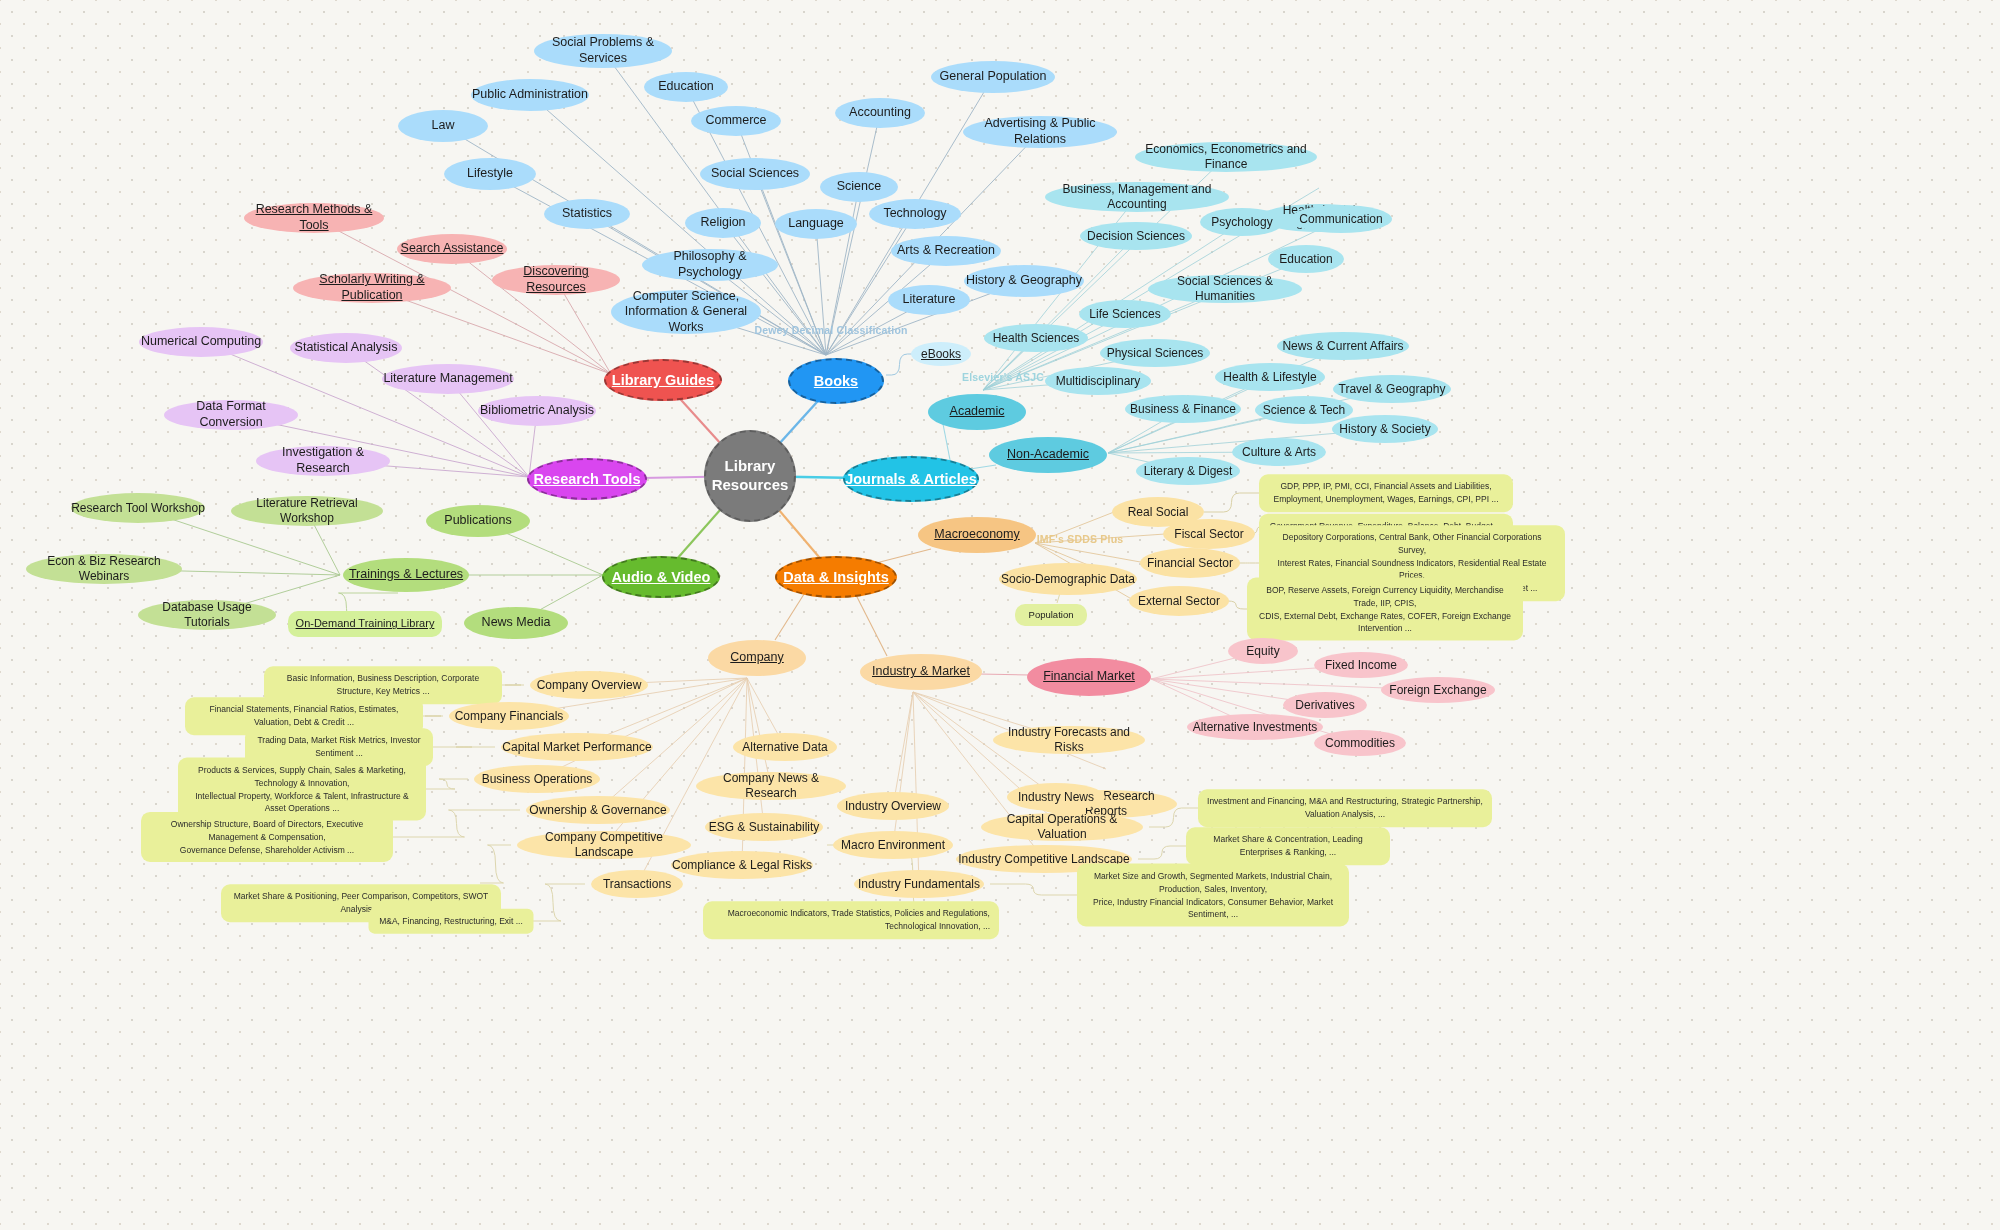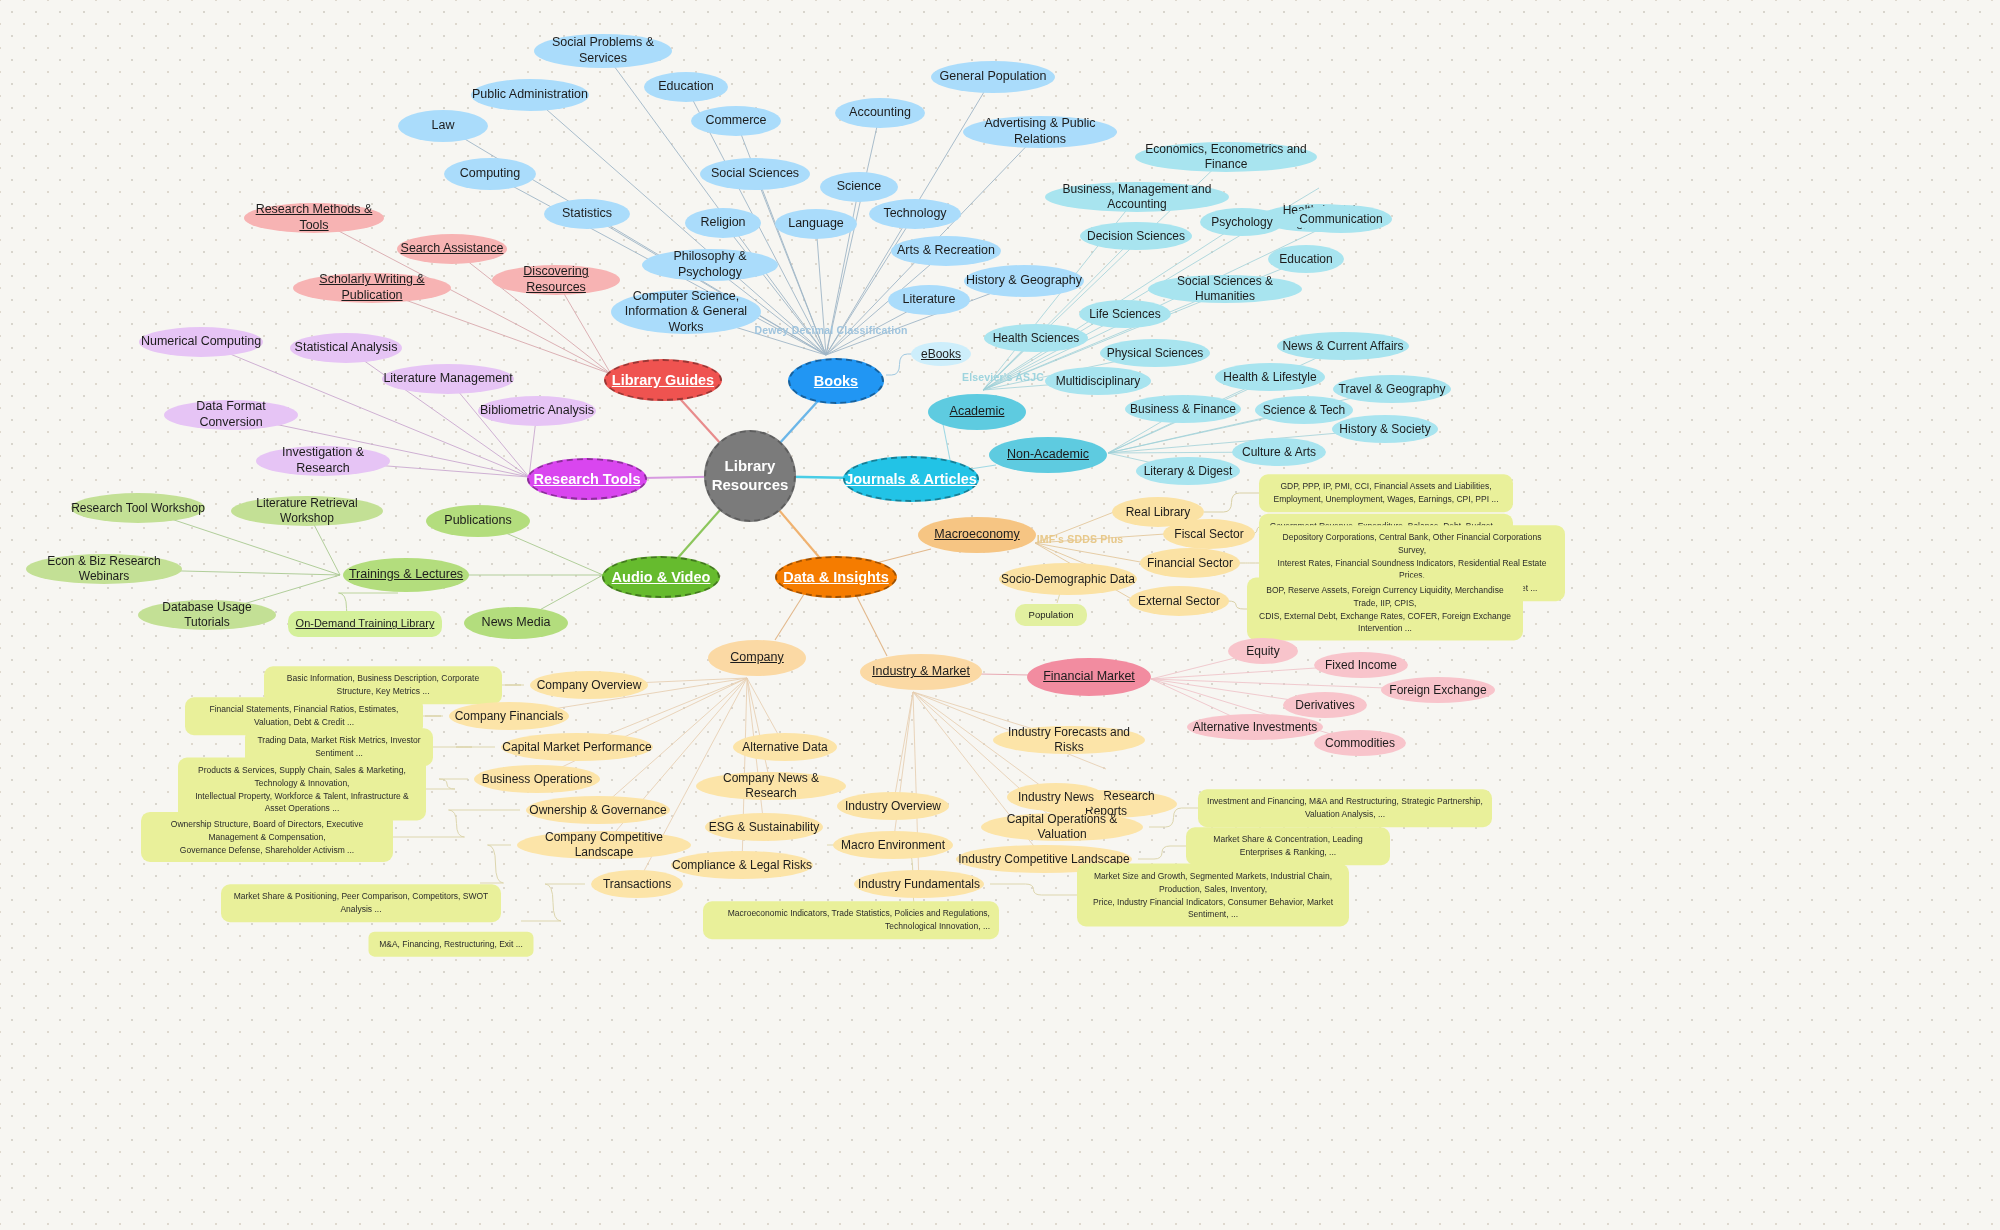--- a/index.html
+++ b/index.html
@@ -201,21 +201,21 @@
       <line x1="1255" y1="727" x2="1151" y2="679" stroke="#eec2c8" stroke-width="0.85"></line>
       <line x1="1360" y1="743" x2="1151" y2="679" stroke="#eec2c8" stroke-width="0.85"></line>
     </svg>
   <div id="nodes">
       <div class="node node ellipse lvl1" style="left: 836px; top: 381px; width: 96px; height: 46px; background: rgb(33, 150, 243);">Books</div>
       <div class="node ellipse lvl2" style="left: 603px; top: 51px; width: 138px; height: 34px; background: rgb(170, 220, 251);">Social Problems &amp; Services</div>
       <div class="node ellipse lvl2" style="left: 686px; top: 87px; width: 84px; height: 30px; background: rgb(170, 220, 251);">Education</div>
       <div class="node ellipse lvl2" style="left: 530px; top: 95px; width: 118px; height: 32px; background: rgb(170, 220, 251);">Public Administration</div>
       <div class="node ellipse lvl2" style="left: 736px; top: 121px; width: 90px; height: 30px; background: rgb(170, 220, 251);">Commerce</div>
       <div class="node ellipse lvl2" style="left: 443px; top: 126px; width: 90px; height: 32px; background: rgb(170, 220, 251);">Law</div>
-      <div class="node ellipse lvl2" style="left: 490px; top: 174px; width: 92px; height: 32px; background: rgb(170, 220, 251);">Computing</div>
+      <div class="node ellipse lvl2" style="left: 490px; top: 174px; width: 92px; height: 32px; background: rgb(170, 220, 251);">Lifestyle</div>
       <div class="node ellipse lvl2" style="left: 755px; top: 174px; width: 110px; height: 32px; background: rgb(170, 220, 251);">Social Sciences</div>
       <div class="node ellipse lvl2" style="left: 859px; top: 187px; width: 78px; height: 30px; background: rgb(170, 220, 251);">Science</div>
       <div class="node ellipse lvl2" style="left: 587px; top: 214px; width: 86px; height: 30px; background: rgb(170, 220, 251);">Statistics</div>
       <div class="node ellipse lvl2" style="left: 915px; top: 214px; width: 92px; height: 30px; background: rgb(170, 220, 251);">Technology</div>
       <div class="node ellipse lvl2" style="left: 723px; top: 223px; width: 76px; height: 30px; background: rgb(170, 220, 251);">Religion</div>
       <div class="node ellipse lvl2" style="left: 816px; top: 224px; width: 82px; height: 30px; background: rgb(170, 220, 251);">Language</div>
       <div class="node ellipse lvl2" style="left: 880px; top: 113px; width: 90px; height: 30px; background: rgb(170, 220, 251);">Accounting</div>
       <div class="node ellipse lvl2" style="left: 993px; top: 77px; width: 124px; height: 32px; background: rgb(170, 220, 251);">General Population</div>
       <div class="node ellipse lvl2" style="left: 1040px; top: 132px; width: 154px; height: 32px; background: rgb(170, 220, 251);">Advertising &amp; Public Relations</div>
       <div class="node ellipse lvl2" style="left: 946px; top: 251px; width: 110px; height: 30px; background: rgb(170, 220, 251);">Arts &amp; Recreation</div>
@@ -269,21 +269,21 @@
       <div class="node ellipse lvl3" style="left: 104px; top: 569px; width: 156px; height: 30px; background: rgb(195, 224, 149);">Econ &amp; Biz Research Webinars</div>
       <div class="node ellipse lvl3" style="left: 207px; top: 615px; width: 138px; height: 30px; background: rgb(195, 224, 149);">Database Usage Tutorials</div>
       <div class="node rounded lvl3" style="left: 365px; top: 624px; width: 154px; height: 26px; background: rgb(212, 240, 154); text-decoration: underline; font-size: 11px;">On-Demand Training Library</div>
       <div class="node node ellipse lvl1" style="left: 836px; top: 577px; width: 122px; height: 42px; background: rgb(245, 124, 0);">Data &amp; Insights</div>
       <div class="node node ellipse lvl2 underlined" style="left: 977px; top: 535px; width: 118px; height: 36px; background: rgb(246, 197, 131);">Macroeconomy</div>
       <div class="node node ellipse lvl2 underlined" style="left: 757px; top: 658px; width: 98px; height: 36px; background: rgb(251, 217, 164);">Company</div>
       <div class="node node ellipse lvl2 underlined" style="left: 921px; top: 672px; width: 122px; height: 36px; background: rgb(251, 217, 164);">Industry &amp; Market</div>
       <div class="node node ellipse lvl2 underlined" style="left: 1089px; top: 677px; width: 124px; height: 38px; background: rgb(242, 140, 160);">Financial Market</div>
       <div class="node detail" style="left: 1386px; top: 493px; width: 254px;">GDP, PPP, IP, PMI, CCI, Financial Assets and Liabilities,
 Employment, Unemployment, Wages, Earnings, CPI, PPI ...</div>
-      <div class="node ellipse lvl3" style="left: 1158px; top: 512px; width: 92px; height: 30px; background: rgb(251, 226, 164);">Real Library</div>
+      <div class="node ellipse lvl3" style="left: 1158px; top: 512px; width: 92px; height: 30px; background: rgb(251, 226, 164);">Real Social</div>
       <div class="node detail" style="left: 1386px; top: 526px; width: 254px;">Government Revenue, Expenditure, Balance, Debt, Budget ...</div>
       <div class="node ellipse lvl3" style="left: 1209px; top: 534px; width: 92px; height: 30px; background: rgb(251, 226, 164);">Fiscal Sector</div>
       <div class="node detail" style="left: 1412px; top: 563px; width: 306px;">Depository Corporations, Central Bank, Other Financial Corporations Survey,
 Interest Rates, Financial Soundness Indicators, Residential Real Estate Prices,
 Foreign Exchange Open Position, Debt Securities, Stock Market ...</div>
       <div class="node ellipse lvl3" style="left: 1190px; top: 563px; width: 100px; height: 30px; background: rgb(251, 226, 164);">Financial Sector</div>
       <div class="node detail" style="left: 1385px; top: 609px; width: 276px;">BOP, Reserve Assets, Foreign Currency Liquidity, Merchandise Trade, IIP, CPIS,
 CDIS, External Debt, Exchange Rates, COFER, Foreign Exchange Intervention ...</div>
       <div class="node ellipse lvl3" style="left: 1179px; top: 601px; width: 100px; height: 30px; background: rgb(251, 226, 164);">External Sector</div>
       <div class="node ellipse lvl3" style="left: 1068px; top: 579px; width: 138px; height: 32px; background: rgb(251, 226, 164);">Socio-Demographic Data</div>
@@ -295,21 +295,21 @@
       <div class="node detail" style="left: 339px; top: 747px; width: 188px;">Trading Data, Market Risk Metrics, Investor Sentiment ...</div>
       <div class="node ellipse lvl3" style="left: 577px; top: 747px; width: 152px; height: 28px; background: rgb(252, 228, 168);">Capital Market Performance</div>
       <div class="node detail" style="left: 302px; top: 789px; width: 248px;">Products &amp; Services, Supply Chain, Sales &amp; Marketing, Technology &amp; Innovation,
 Intellectual Property, Workforce &amp; Talent, Infrastructure &amp; Asset Operations ...</div>
       <div class="node ellipse lvl3" style="left: 537px; top: 779px; width: 126px; height: 28px; background: rgb(252, 228, 168);">Business Operations</div>
       <div class="node detail" style="left: 267px; top: 837px; width: 252px;">Ownership Structure, Board of Directors, Executive Management &amp; Compensation,
 Governance Defense, Shareholder Activism ...</div>
       <div class="node ellipse lvl3" style="left: 598px; top: 810px; width: 144px; height: 28px; background: rgb(252, 228, 168);">Ownership &amp; Governance</div>
       <div class="node detail" style="left: 361px; top: 883px; width: 280px; margin-top: 20px;">Market Share &amp; Positioning, Peer Comparison, Competitors, SWOT Analysis ...</div>
       <div class="node ellipse lvl3" style="left: 604px; top: 845px; width: 174px; height: 28px; background: rgb(252, 228, 168);">Company Competitive Landscape</div>
-      <div class="node detail" style="left: 451px; top: 944px; width: 165px; border-radius: 6px;">M&amp;A, Financing, Restructuring, Exit ...</div>
+      <div class="node detail" style="left: 451px; top: 921px; width: 165px; border-radius: 6px;">M&amp;A, Financing, Restructuring, Exit ...</div>
       <div class="node ellipse lvl3" style="left: 637px; top: 884px; width: 92px; height: 28px; background: rgb(252, 228, 168);">Transactions</div>
       <div class="node ellipse lvl3" style="left: 785px; top: 747px; width: 104px; height: 28px; background: rgb(252, 228, 168);">Alternative Data</div>
       <div class="node ellipse lvl3" style="left: 771px; top: 786px; width: 150px; height: 28px; background: rgb(252, 228, 168);">Company News &amp; Research</div>
       <div class="node ellipse lvl3" style="left: 764px; top: 827px; width: 118px; height: 28px; background: rgb(252, 228, 168);">ESG &amp; Sustainability</div>
       <div class="node ellipse lvl3" style="left: 742px; top: 865px; width: 142px; height: 28px; background: rgb(252, 228, 168);">Compliance &amp; Legal Risks</div>
       <div class="node ellipse lvl3" style="left: 1069px; top: 740px; width: 152px; height: 28px; background: rgb(252, 228, 168);">Industry Forecasts and Risks</div>
       <div class="node ellipse lvl3" style="left: 1106px; top: 769px; width: 142px; height: 28px; background: rgb(252, 228, 168); margin-top: 35px;">Industry Research Reports</div>
       <div class="node ellipse lvl3" style="left: 1056px; top: 797px; width: 98px; height: 28px; background: rgb(252, 228, 168);">Industry News</div>
       <div class="node detail" style="left: 1345px; top: 808px; width: 294px;">Investment and Financing, M&amp;A and Restructuring, Strategic Partnership, Valuation Analysis, ...</div>
       <div class="node ellipse lvl3" style="left: 1062px; top: 827px; width: 162px; height: 28px; background: rgb(252, 228, 168);">Capital Operations &amp; Valuation</div>

